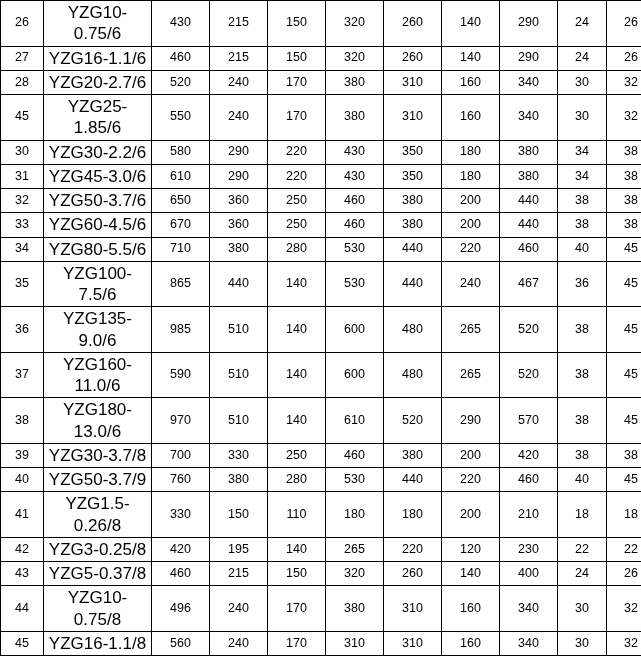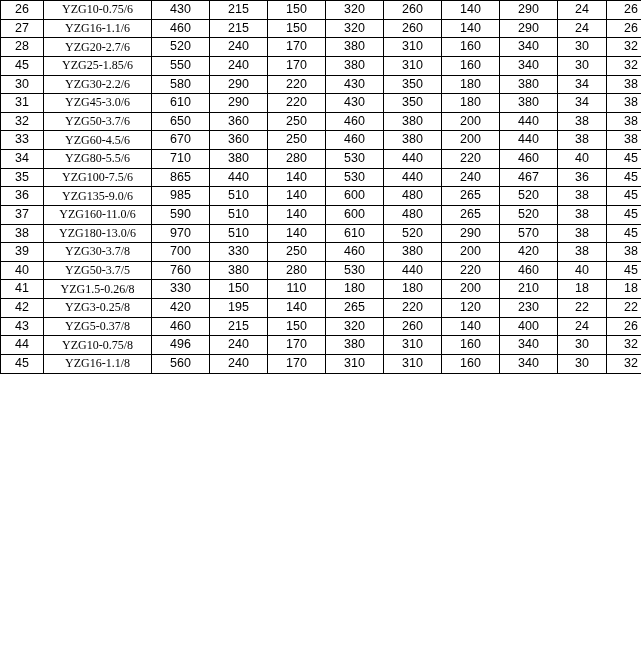--- a/index.html
+++ b/index.html
@@ -26,21 +26,21 @@
     vertical-align: middle;
     padding: 1px 1px;
     line-height: 1.25;
     white-space: normal;
     word-break: break-word;
   }
   td.c-idx   { width: 40px; }
   td.c-model { width: 105px; }
   td.c-num   { width: 55px; }
   td.c-small { width: 46px; margin-top: 11px; }
-  .model-cell { font-size: 12px; font-family: Liberation Serif, serif; }
+  .model-cell { font-size: 17px; }
   
   #spec-table tr:first-child td { border-top: 1px solid #000; }
 </style>
 </head>
 <body>
 
 <table id="spec-table">
   <tbody>
       <tr>
         <td class="c-idx">26</td>
@@ -219,21 +219,21 @@
         <td class="c-num">250</td>
         <td class="c-num">460</td>
         <td class="c-num">380</td>
         <td class="c-num">200</td>
         <td class="c-num">420</td>
         <td class="c-small">38</td>
         <td class="c-small">38</td>
       </tr>
       <tr>
         <td class="c-idx">40</td>
-        <td class="c-model model-cell">YZG50-3.7/5</td>
+        <td class="c-model model-cell">YZG50-3.7/9</td>
         <td class="c-num">760</td>
         <td class="c-num">380</td>
         <td class="c-num">280</td>
         <td class="c-num">530</td>
         <td class="c-num">440</td>
         <td class="c-num">220</td>
         <td class="c-num">460</td>
         <td class="c-small">40</td>
         <td class="c-small">45</td>
       </tr>

